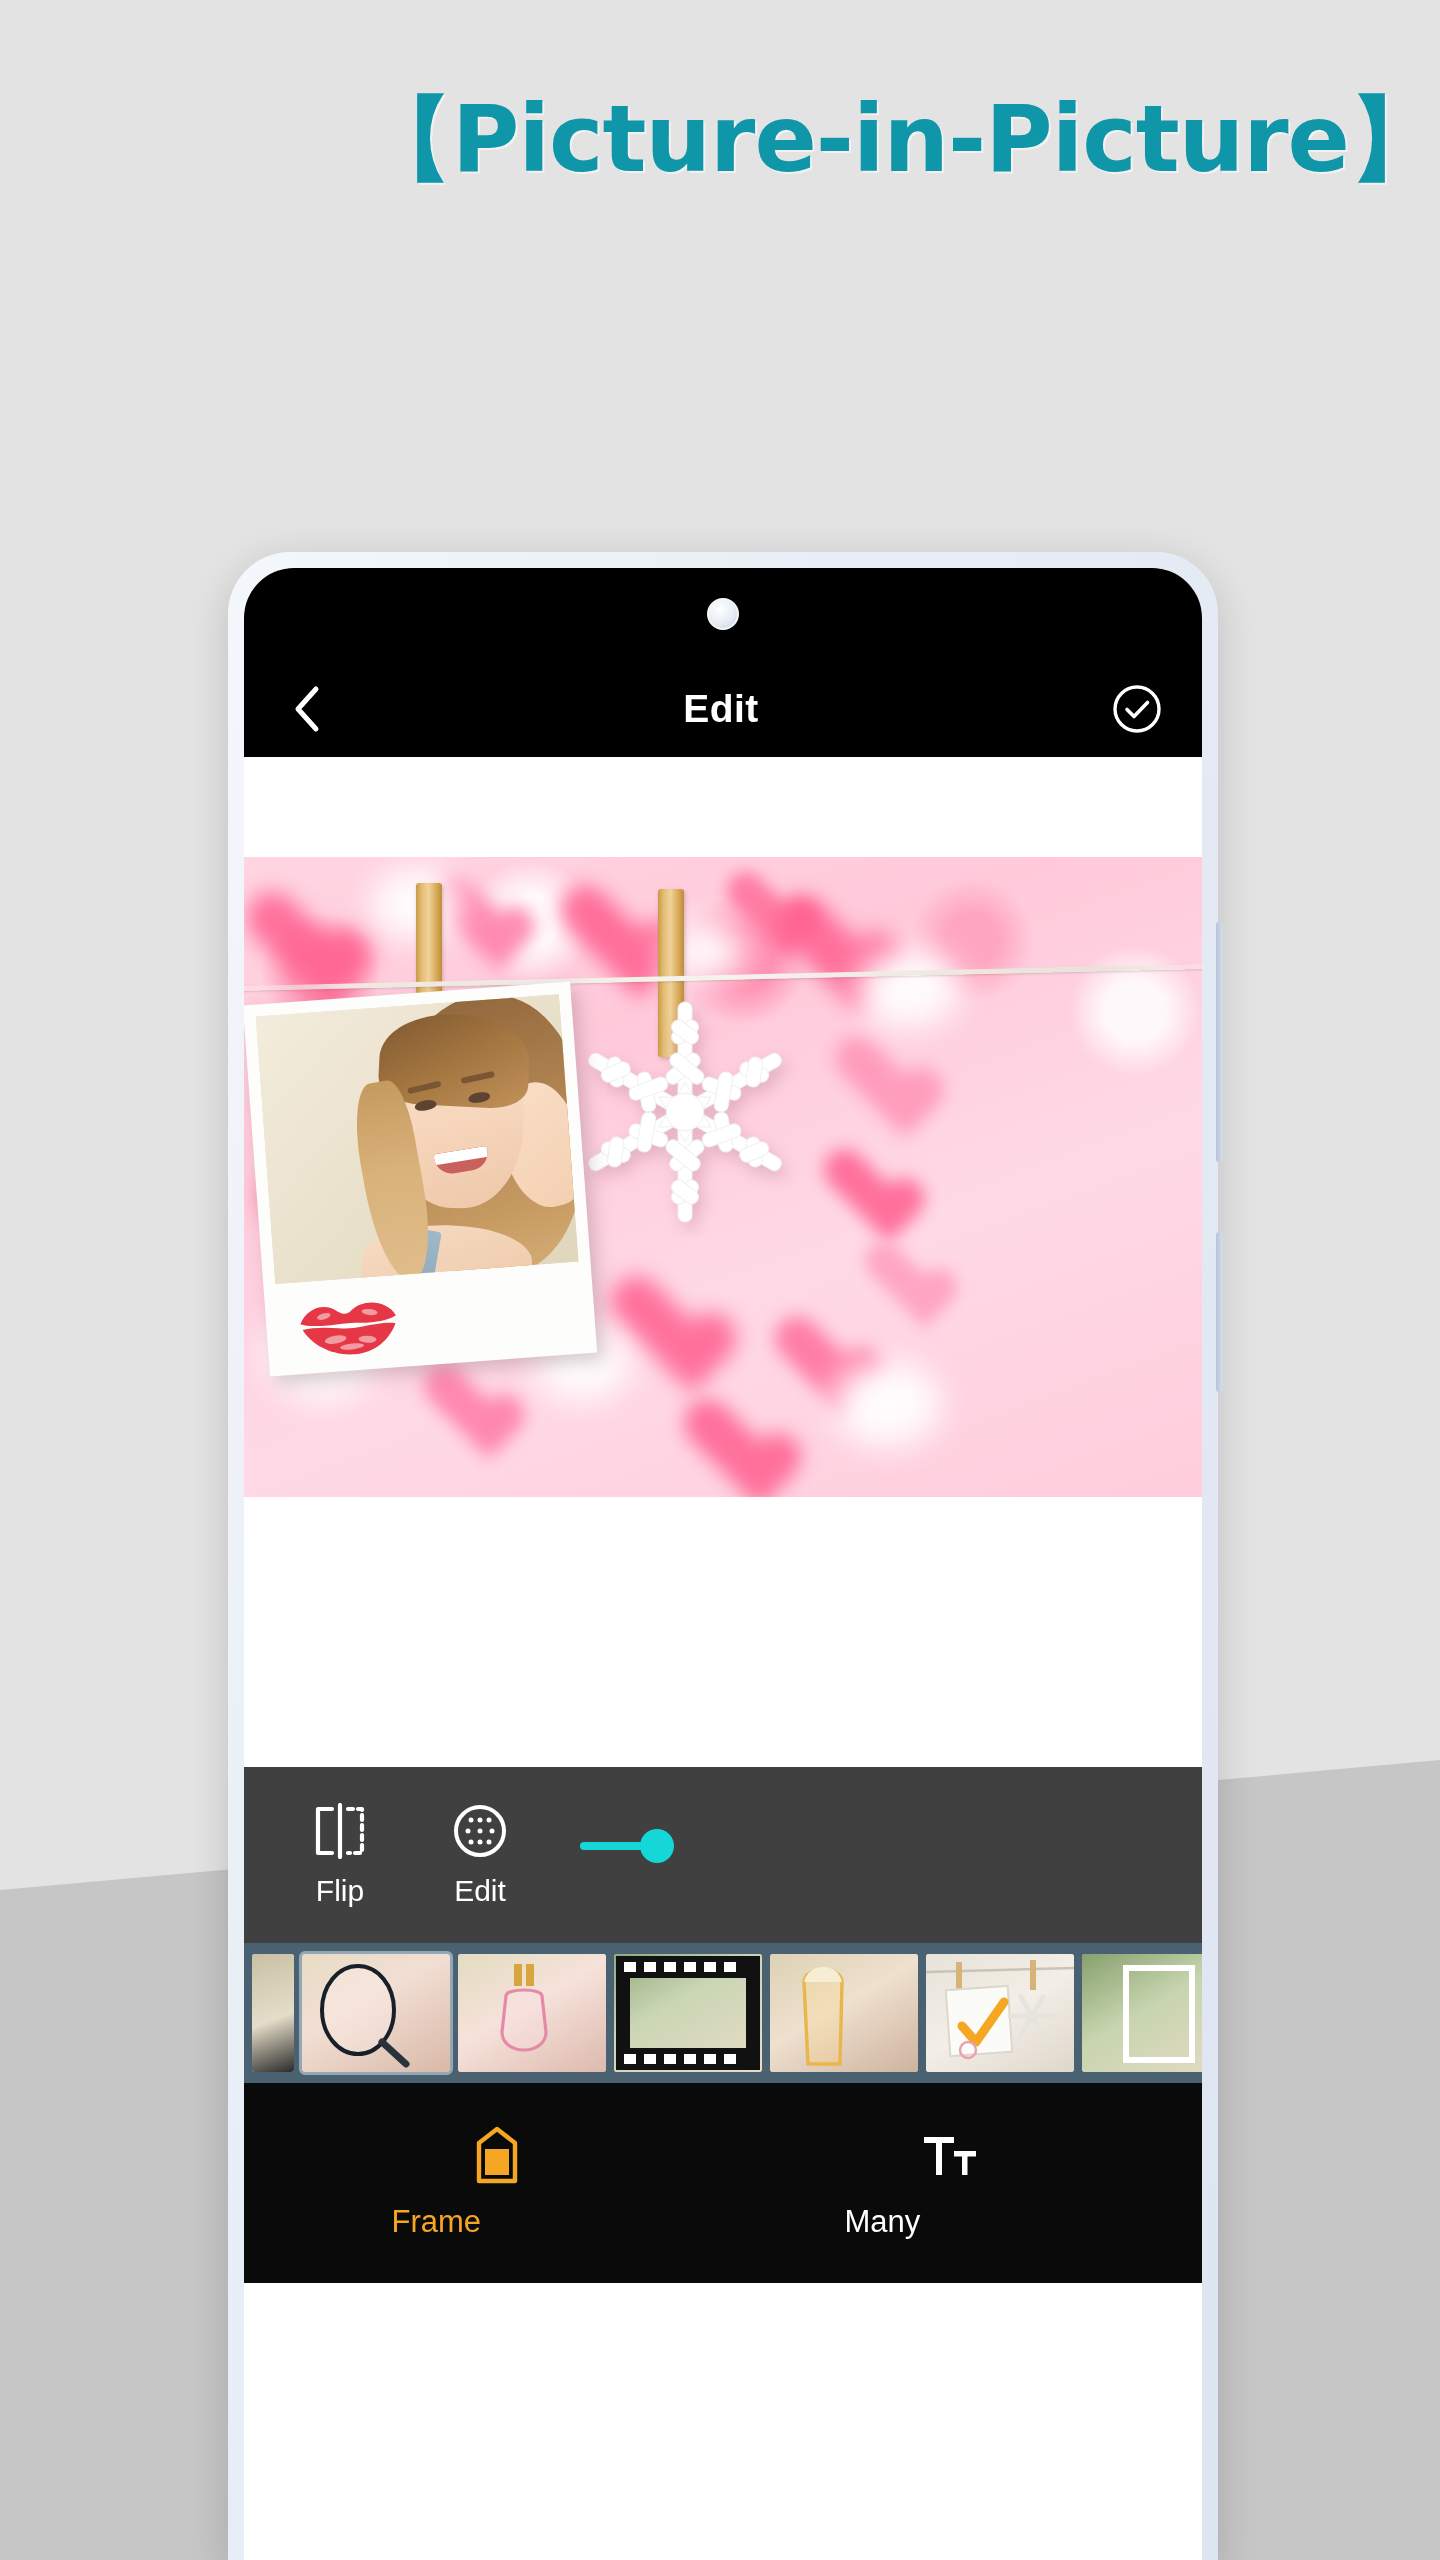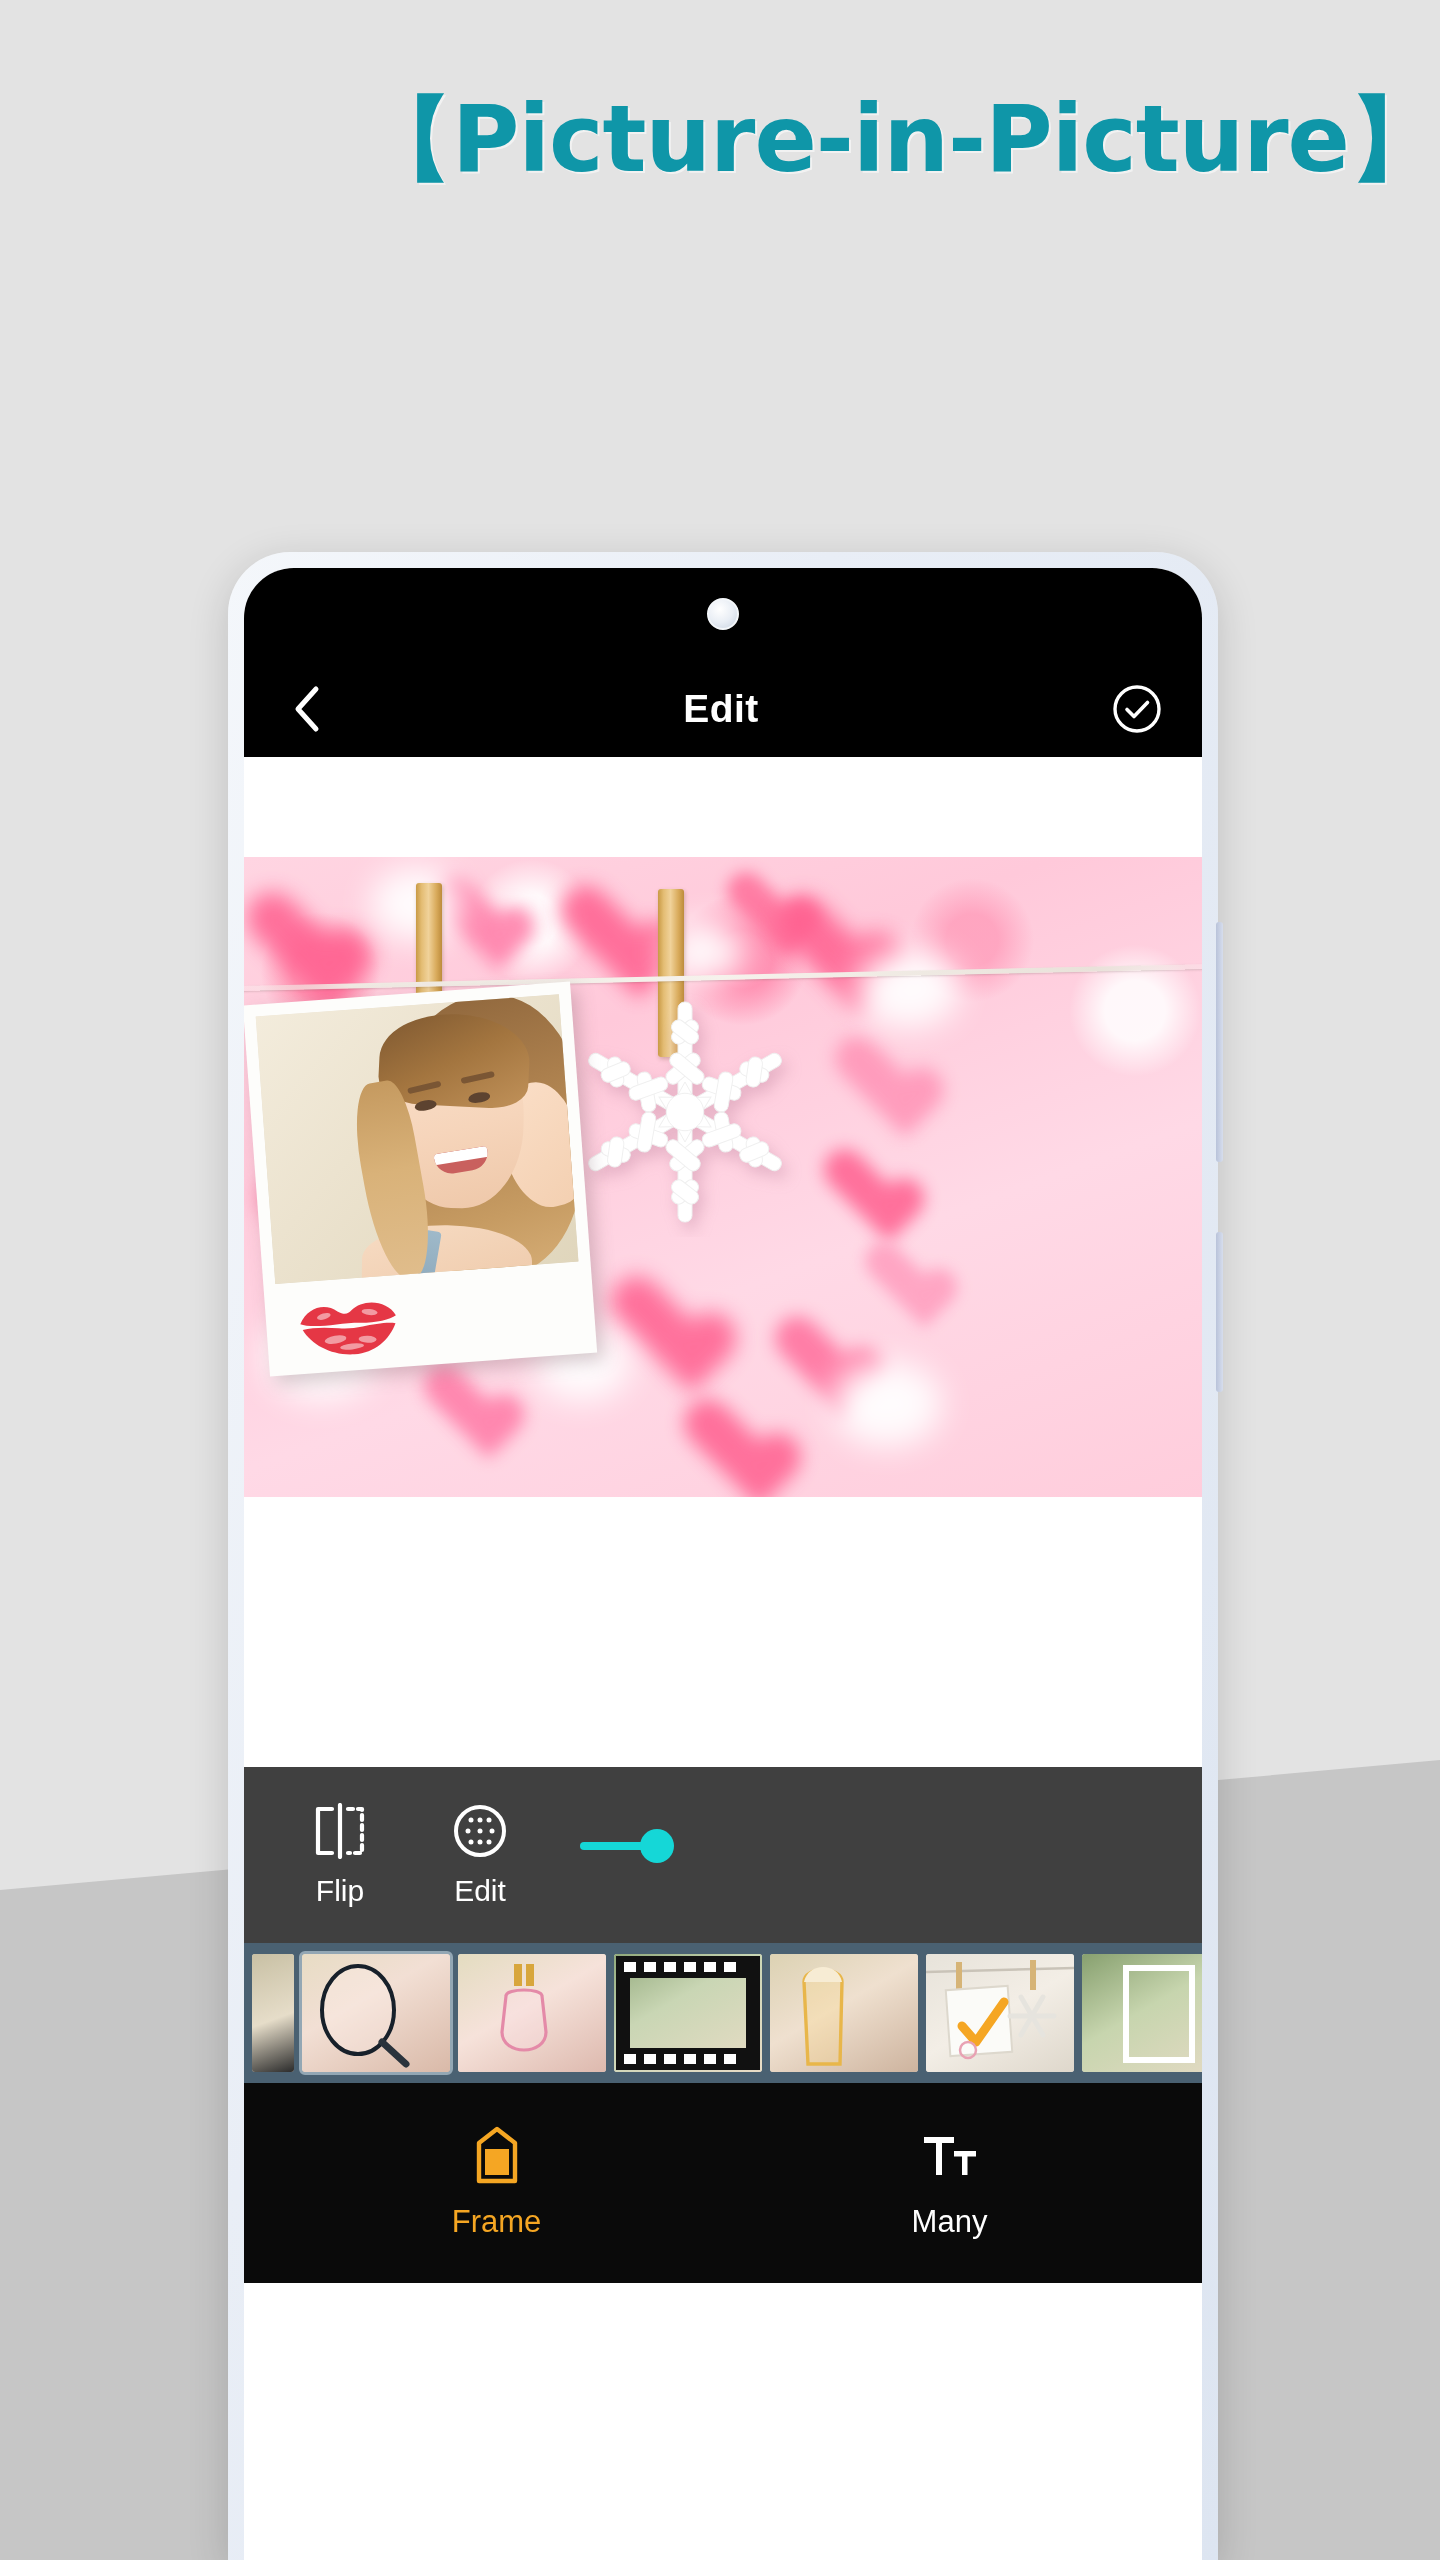--- a/index.html
+++ b/index.html
@@ -226,21 +226,21 @@
   .thumb.selected { outline: 3px solid #93a7b4; }
   .t-img { position: absolute; inset: 0; }
 
   
   .bottom-nav {
     background: #0a0a0a; height: 200px;
     display: flex; align-items: center; justify-content: space-around;
     padding: 0 26px;
   }
   .nav-item {
-    display: flex; flex-direction: column; align-items: center; gap: 18px;
+    display: flex; flex-direction: column; gap: 18px;
     width: 210px;
   }
   .nav-icon { height: 60px; display:flex; align-items:center; justify-content:center; }
   .nav-label { font-size: 31px; color: #fff; font-weight: 500; }
   .nav-item.active .nav-label { color: #f5a623; }
 </style>
 </head>
 <body>
 
 <div class="bg-base"></div>

